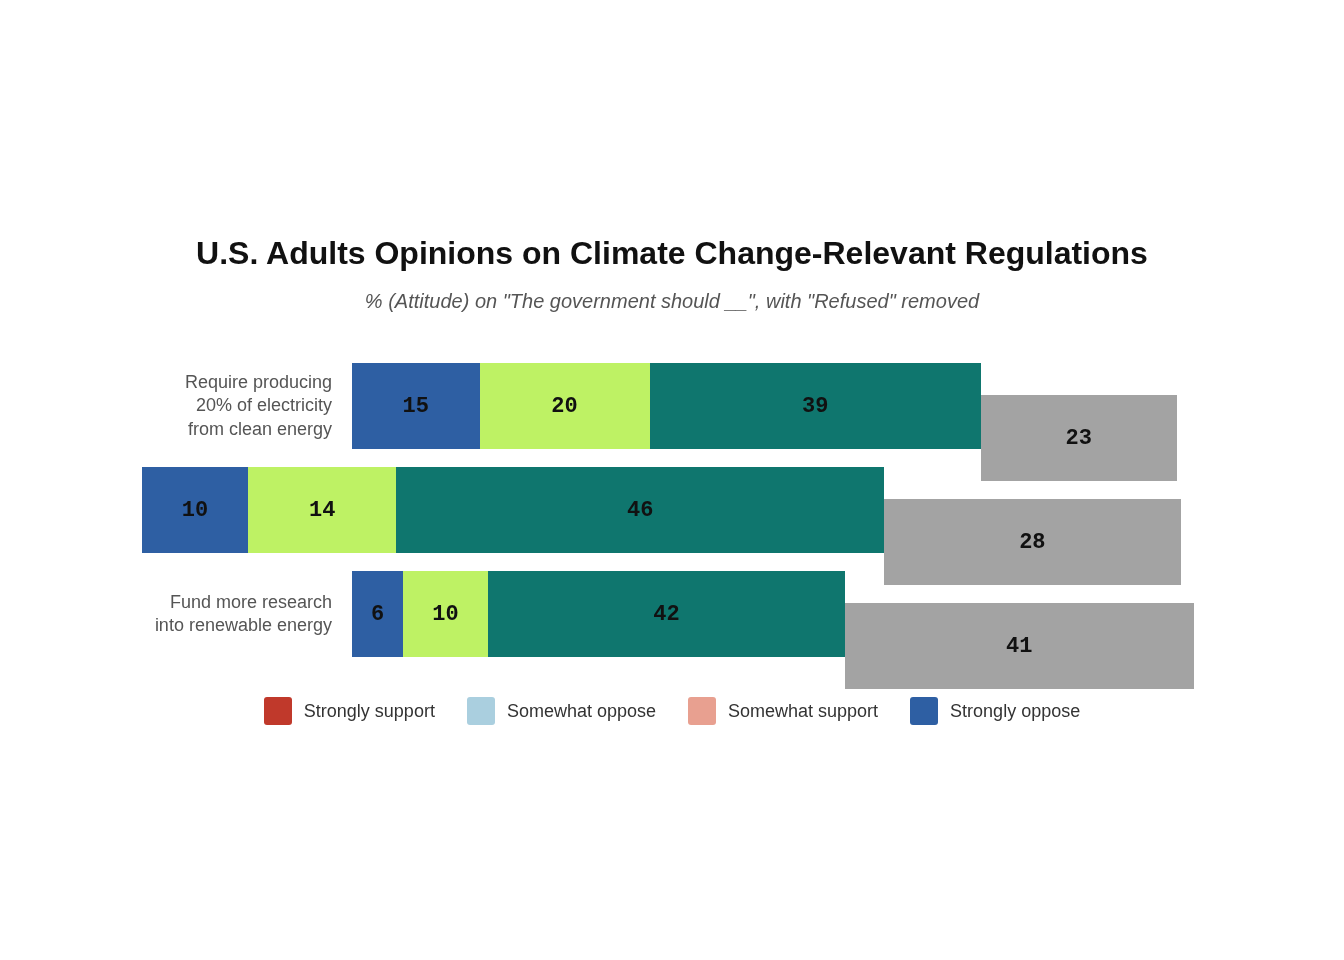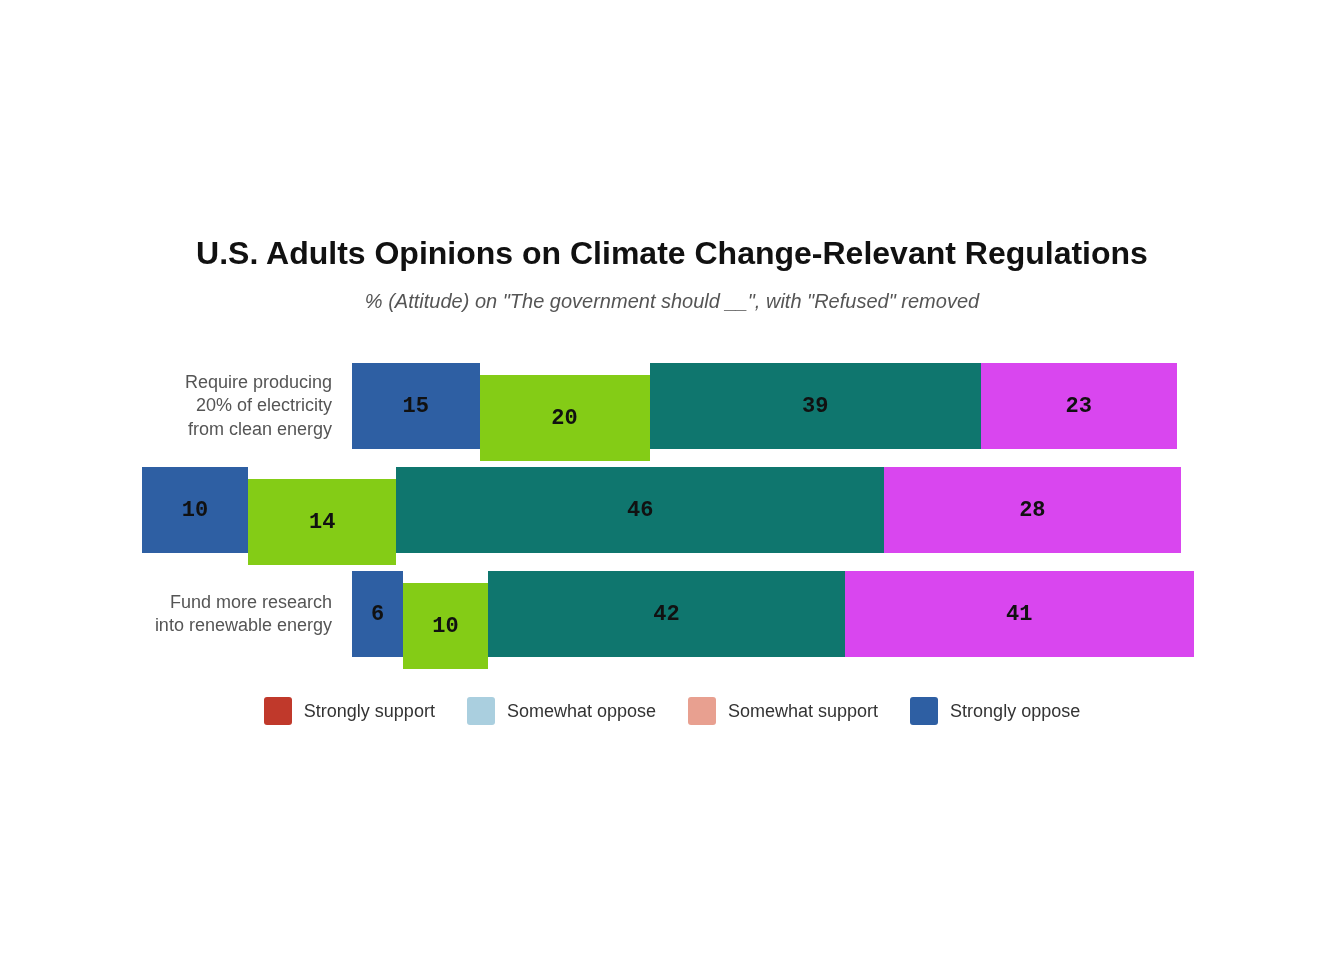--- a/index.html
+++ b/index.html
@@ -57,23 +57,23 @@
     }
     .bar-segment {
       display: flex;
       align-items: center;
       justify-content: center;
       font-size: 22px;
       font-weight: bold;
       color: #111;
       height: 100%;
     }
-    .strongly-support { background-color: #d946ef; }
+    .strongly-support { background-color: #a3a3a3; margin-top: 32px; }
     .somewhat-support { background-color: #0f766e; }
-    .somewhat-oppose  { background-color: #84cc16; margin-top: 12px; }
+    .somewhat-oppose  { background-color: #bef264; }
     .strongly-oppose  { background-color: #2e5fa3; }
 
     .legend {
       display: flex;
       align-items: center;
       justify-content: center;
       gap: 32px;
       margin-top: 40px;
       font-size: 18px;
       color: #333;

